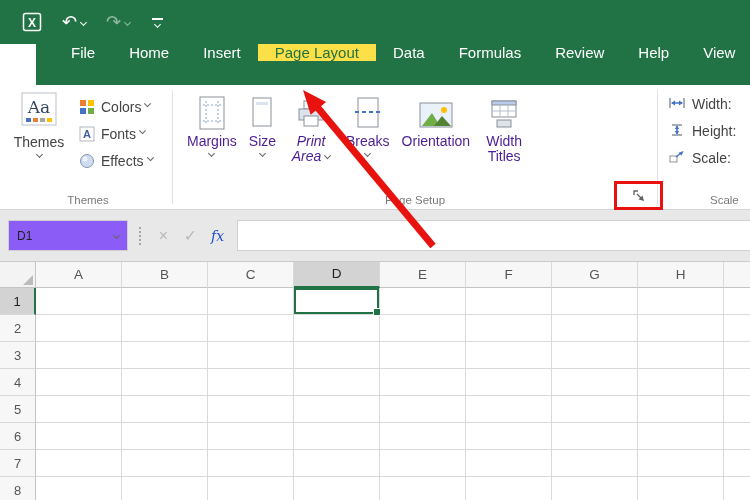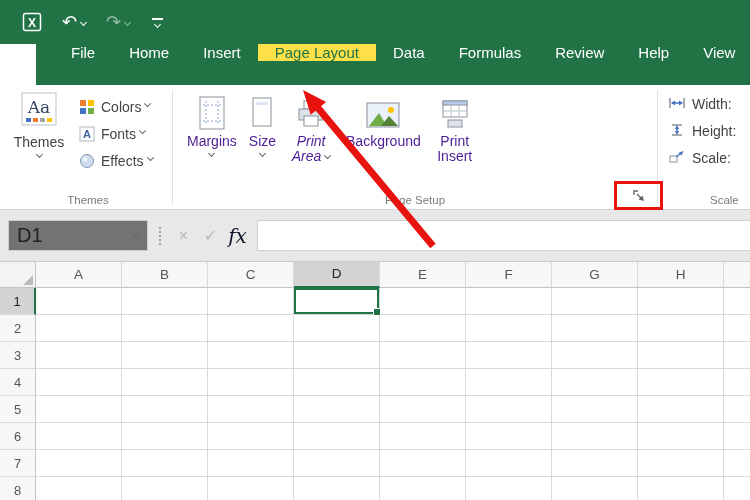--- a/index.html
+++ b/index.html
@@ -49,25 +49,25 @@
   .launcher-wrap { position:absolute; right:10px; bottom:5px; width:16px; height:16px; }
   .launcher { display:block; width:16px; height:16px; cursor:default; }
   .ann-rect { position:absolute; left:-17px; top:-7px; width:49px; height:29px; border:3px solid #e8130f; z-index:90; }
 
   .scale-content { padding:8px 0 0 10px; display:flex; flex-direction:column; gap:5px; width:170px; }
   .srow { display:flex; align-items:center; gap:6px; font-size:14px; color:#444; height:22px; cursor:default; }
   .sg-label { position:absolute; bottom:3px; left:52px; font-size:11.5px; color:#7b7b7b; white-space:nowrap; }
 
   
   .fbar { height:52px; background:#e8e8e8; border-bottom:1px solid #c9c9c9; display:flex; align-items:center; padding-left:8px; }
-  .namebox { width:140px; height:31px; background:#737373; border:1px solid #cfcfcf; display:flex; align-items:center; padding:0 8px; font-size:20px; color:#222; }
+  .namebox { width:120px; height:31px; background:#8b5cf6; border:1px solid #cfcfcf; display:flex; align-items:center; padding:0 8px; font-size:12px; color:#222; }
   .namebox .chv { margin-left:auto; }
   .dots { height:18px; border-left:2px dotted #a6a6a6; margin:0 9px 0 11px; }
   .fbtn { width:27px; text-align:center; font-size:16px; color:#b9b9b9; cursor:default; }
-  .fbtn.fx { font-family:"DejaVu Serif", serif; font-style:italic; color:#0f172a; font-size:20px; }
+  .fbtn.fx { font-family:"DejaVu Serif", serif; font-style:italic; color:#1d4ed8; font-size:14px; }
   .finput { flex:1; height:31px; background:#fff; border:1px solid #cfcfcf; border-right:none; margin-left:6px; font-size:14px; padding:0 6px; line-height:29px; color:#222; }
 
   
   .grid { height:238px; overflow:hidden; background:#fff; }
   .col-headers { display:flex; height:26px; }
   .corner { width:36px; flex:none; background:#f3f3f3; border-right:1px solid #c4c4c4; border-bottom:1px solid #c4c4c4; position:relative; }
   .tri { position:absolute; right:2px; bottom:2px; width:0; height:0; border-left:10px solid transparent; border-bottom:10px solid #bcbcbc; }
   .col-h { width:86px; flex:none; text-align:center; line-height:26px; font-size:13.5px; color:#555; background:#f7f7f7; border-right:1px solid #d9d9d9; border-bottom:1px solid #c4c4c4; cursor:default; }
   .col-h.active { background:#d3d3d3; border-bottom:2px solid #217346; line-height:24px; color:#222; }
   .col-h.filler { flex:1; border-right:none; }
@@ -214,41 +214,53 @@
             <svg width="32" height="32" viewBox="0 0 32 32">
               <rect x="9" y="3" width="14" height="8" fill="#fff" stroke="#8a9099"></rect>
               <rect x="4" y="11" width="24" height="11" fill="#dde3ea" stroke="#8a9099"></rect>
               <rect x="9" y="18" width="14" height="10" fill="#fff" stroke="#8a9099"></rect>
             </svg>
           </span>
           <div class="plabel narrow"><span>Print Area</span><span class="chv inline"></span></div>
         </div>
         <div class="pbtn">
           <span class="picon">
+            <svg width="30" height="34" viewBox="0 0 30 34">
+              <rect x="5" y="2" width="20" height="29" fill="#fff" stroke="#8a9099"></rect>
+              <line x1="2" y1="16" x2="28" y2="16" stroke="#4472c4" stroke-width="2" stroke-dasharray="4,3"></line>
+            </svg>
+          </span>
+          <div class="plabel"><span>Breaks</span></div>
+          <span class="chvrow">
+              <span class="chv"></span>
+            </span>
+        </div>
+        <div class="pbtn">
+          <span class="picon">
             <svg width="36" height="30" viewBox="0 0 36 30">
               <rect x="2" y="3" width="32" height="24" fill="#eaf1fb" stroke="#8a9099"></rect>
               <circle cx="26" cy="10" r="3" fill="#ffc000"></circle>
               <polygon points="4,26 14,13 22,26" fill="#70ad47"></polygon>
               <polygon points="16,26 24,16 33,26" fill="#548235"></polygon>
             </svg>
           </span>
-          <div class="plabel"><span>Background</span></div>
+          <div class="plabel"><span>Orientation</span></div>
         </div>
         <div class="pbtn">
           <span class="picon">
             <svg width="32" height="32" viewBox="0 0 32 32">
               <rect x="4" y="3" width="24" height="16" fill="#fff" stroke="#8a9099"></rect>
               <rect x="4" y="3" width="24" height="4" fill="#b9cbec" stroke="#8a9099"></rect>
               <line x1="12" y1="7" x2="12" y2="19" stroke="#b6bfca"></line>
               <line x1="20" y1="7" x2="20" y2="19" stroke="#b6bfca"></line>
               <line x1="4" y1="13" x2="28" y2="13" stroke="#b6bfca"></line>
               <rect x="9" y="22" width="14" height="7" fill="#dde3ea" stroke="#8a9099"></rect>
             </svg>
           </span>
-          <div class="plabel vnarrow"><span>Print Insert</span></div>
+          <div class="plabel vnarrow"><span>Width Titles</span></div>
         </div>
       </div>
       <div class="group-label">Page Setup</div>
       <div class="launcher-wrap">
         <span class="launcher">
           <svg width="16" height="16" viewBox="0 0 16 16">
             <path d="M3 7 L3 3 L7 3" fill="none" stroke="#5f6368" stroke-width="1.3"></path>
             <line x1="6" y1="6" x2="10.5" y2="10.5" stroke="#5f6368" stroke-width="1.3"></line>
             <polygon points="13,13 7.5,11.5 11.5,7.5" fill="#5f6368"></polygon>
           </svg>

